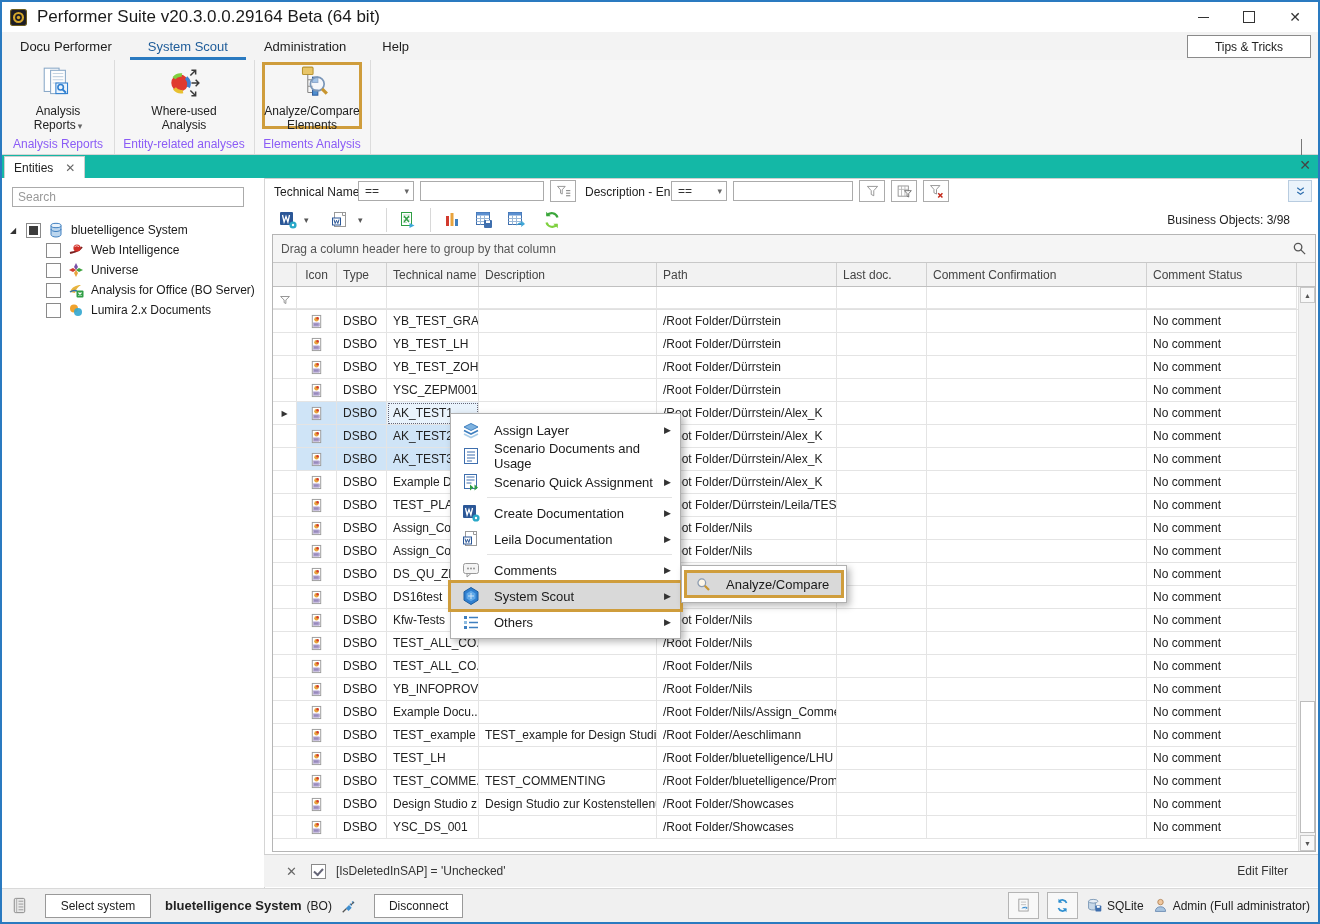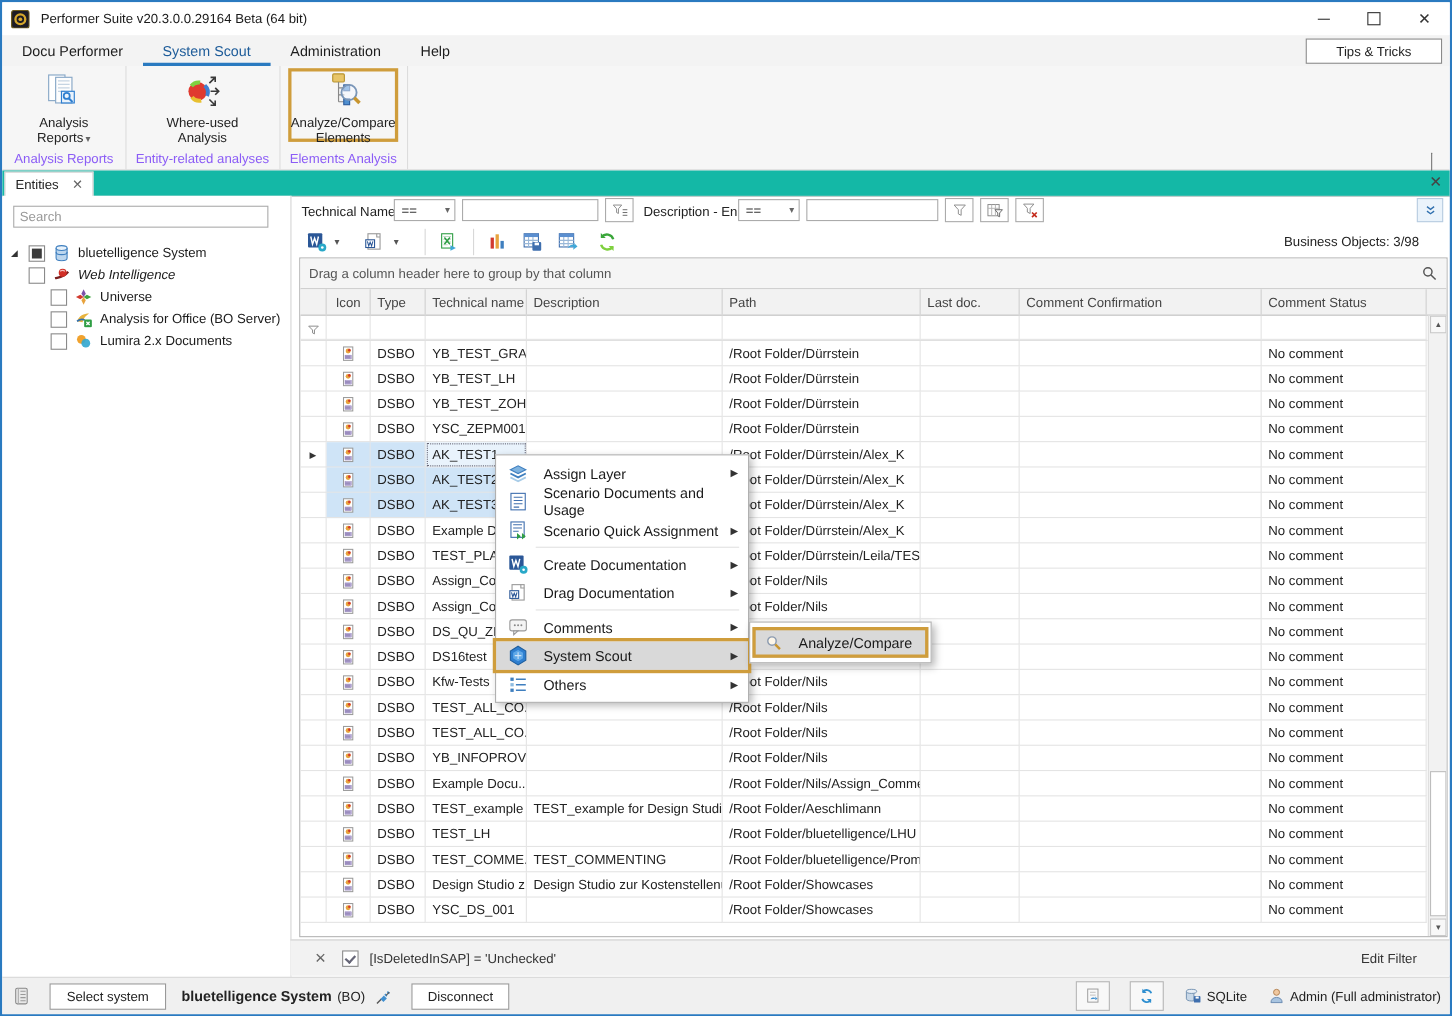--- a/index.html
+++ b/index.html
@@ -4,21 +4,21 @@
 <style>
   html,body{margin:0;padding:0;width:1320px;height:924px;overflow:hidden;
     font-family:"Liberation Sans","DejaVu Sans",sans-serif;background:#e8e8e8;}
   .window{position:relative;width:1316px;height:920px;border:2px solid #2a7ac0;background:#fff;overflow:hidden;}
   .ic{display:inline-block;line-height:0}
   .ic svg{width:100%;height:100%;display:block}
 
   
   .titlebar{position:absolute;left:0;top:0;right:0;height:30px;background:#fff;display:flex;align-items:center}
   .app-icon{width:17px;height:17px;margin-left:8px}
-  .title-text{margin-left:10px;font-size:12px;color:#1a1a1a}
+  .title-text{margin-left:10px;font-size:17px;color:#1a1a1a}
   .win-controls{position:absolute;right:0;top:0;display:flex}
   .win-btn{width:46px;height:30px;display:flex;align-items:center;justify-content:center;color:#333;font-size:14px}
   .win-btn .mini{width:11px;height:0;border-top:1px solid #333}
   .win-btn .maxi{width:10px;height:10px;border:1px solid #333}
 
   
   .tabrow{position:absolute;left:0;top:30px;right:0;height:28px;background:#f3f3f3;display:flex;align-items:stretch}
   .rtab{padding:0 18px;font-size:13px;color:#1c1c1c;display:flex;align-items:center}
   .rtab.active{color:#1e5c99;box-shadow:inset 0 -3px 0 #2a7ac0}
   .tips-btn{position:absolute;right:7px;top:3px;width:122px;height:21px;border:1px solid #8a8a8a;background:#fff;
@@ -136,21 +136,21 @@
   .ff-edit{position:absolute;right:30px;font-size:12px;color:#333}
 
   
   .statusbar{position:absolute;left:0;right:0;bottom:0;height:33px;background:#f0f0f0;border-top:1px solid #d9d9d9;
     display:flex;align-items:center;font-size:12px;color:#222}
   .sb-icon{width:19px;height:19px;margin-left:8px}
   .sb-btn{height:22px;border:1px solid #999;background:#fff;display:flex;align-items:center;justify-content:center;
     font-size:12px;color:#222;padding:0 14px}
   .sb-name{font-weight:bold;margin-left:14px;font-size:13px}
   .sb-type{margin-left:5px;font-size:12px}
-  .sb-right{position:absolute;right:8px;display:flex;align-items:center;gap:18px}
+  .sb-right{position:absolute;right:8px;display:flex;align-items:center;gap:8px}
   .sb-sq{width:29px;height:25px;border:1px solid #b5b5b5;background:#f8f8f8;display:flex;align-items:center;justify-content:center}
   .sb-sq .ic{width:17px;height:17px}
   .sb-lab{display:flex;align-items:center;gap:4px}
   .sb-lab .ic{width:17px;height:17px}
 </style>
 </head>
 <body>
 
 <div class="window">
 
@@ -256,21 +256,21 @@
           <span class="tcheck indeterminate"></span>
           <span class="ic ticon">
             <svg viewBox="0 0 16 16">
               <path d="M3 3.5v9c0 1.4 2.2 2.5 5 2.5s5-1.1 5-2.5v-9" fill="#bcd6ee" stroke="#3f7fbf"></path>
               <ellipse cx="8" cy="3.5" rx="5" ry="2.2" fill="#e8f2fb" stroke="#3f7fbf"></ellipse>
               <path d="M3 7c0 1.4 2.2 2.5 5 2.5s5-1.1 5-2.5" fill="none" stroke="#3f7fbf"></path>
             </svg>
           </span>
           <span class="tlabel">bluetelligence System</span>
         </div>
-        <div class="trow" style=" font-style: italic;">
+        <div class="trow" style="padding-left: 20px;">
           <span class="texp"></span>
           <span class="tcheck unchecked"></span>
           <span class="ic ticon">
             <svg viewBox="0 0 16 16">
               <path d="M2 11c4-1 8-1 12-6" stroke="#7a1f1f" stroke-width="2" fill="none"></path>
               <circle cx="9" cy="6" r="3.6" fill="#d22f27"></circle>
               <path d="M6.6 4.6a3.6 3.6 0 0 1 4.4 0" stroke="#ffffff" fill="none" opacity=".7"></path>
             </svg>
           </span>
           <span class="tlabel">Web Intelligence</span>
@@ -1023,21 +1023,21 @@
       </div>
       <div class="mi">
         <span class="ic">
           <svg viewBox="0 0 20 20">
             <rect x="4.5" y="2.5" width="11" height="14" fill="#fff" stroke="#999"></rect>
             <path d="M12.5 2.5v3h3" fill="none" stroke="#999"></path>
             <rect x="2.5" y="8" width="8" height="7" fill="#fff" stroke="#2b5797"></rect>
             <path d="M4 9.5l1.2 4 1.3-3.2 1.3 3.2 1.2-4" stroke="#2b5797" stroke-width="1" fill="none"></path>
           </svg>
         </span>
-        <span>Drag Documentation</span>
+        <span>Leila Documentation</span>
         <span class="marrow">▶</span>
       </div>
       <div class="msep"></div>
       <div class="mi">
         <span class="ic">
           <svg viewBox="0 0 20 20">
             <rect x="2.5" y="3.5" width="15" height="10" rx="2" fill="#f4f4f4" stroke="#999"></rect>
             <path d="M6 13.5v3.5l4-3.5z" fill="#f4f4f4" stroke="#999"></path>
             <circle cx="7" cy="8.5" r=".9" fill="#888"></circle>
             <circle cx="10" cy="8.5" r=".9" fill="#888"></circle>

